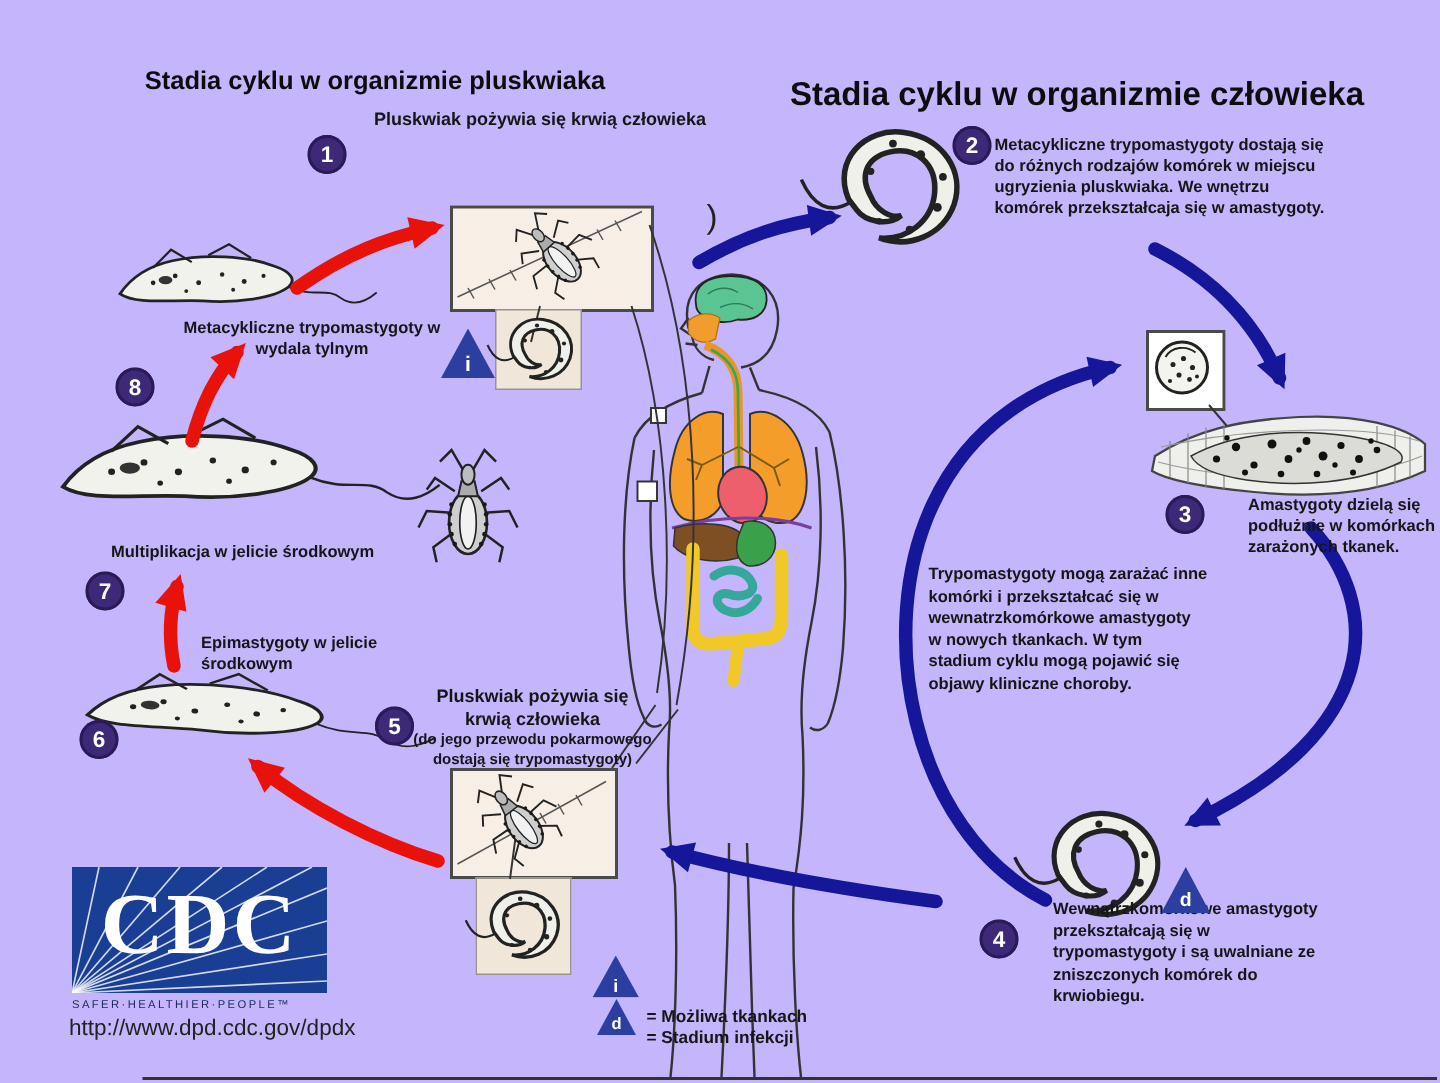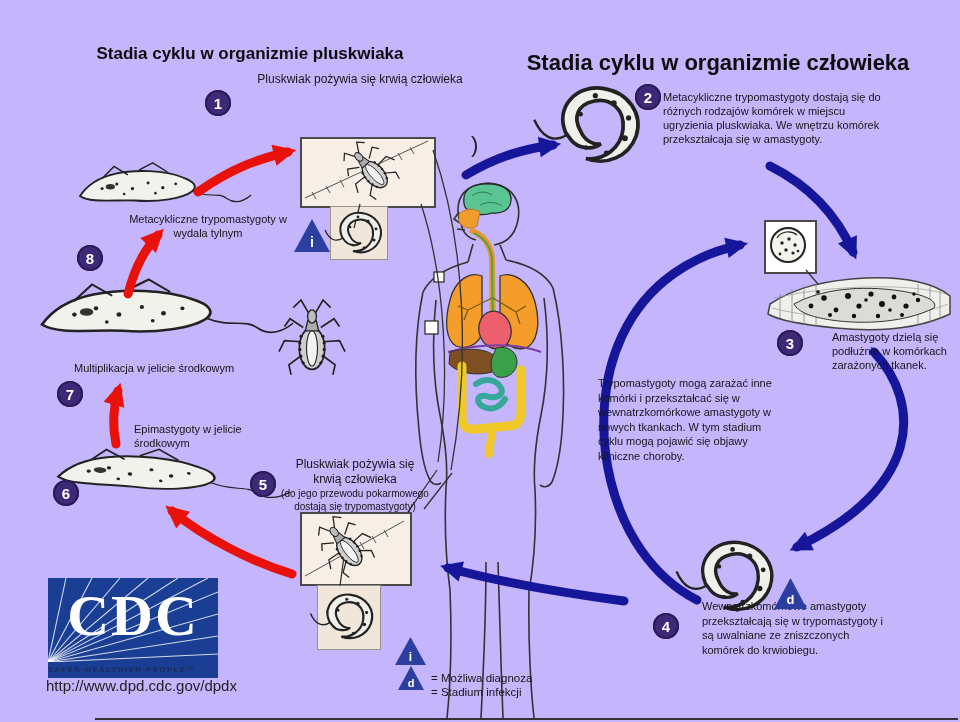--- a/index.html
+++ b/index.html
@@ -1,36 +1,36 @@
 <!DOCTYPE html>
 <html><head>
 <meta charset="utf-8">
 <style>
   html,body{margin:0;padding:0;background:#fff;}
   .canvas{position:relative;width:960px;height:722px;background:#c4b5fd;overflow:hidden;
           font-family:"Liberation Sans", sans-serif;color:#111;}
   .abs{position:absolute;}
   .ctr{transform:translateX(-50%);text-align:center;}
   .title{font-size:17px;font-weight:bold;white-space:nowrap;color:#0d0d0d;}
-  .steptext{font-size:11px;line-height:14px;font-weight:normal;color:#161616;}
+  .steptext{font-size:11px;line-height:14px;font-weight:bold;color:#161616;}
   .num{width:26px;height:26px;border-radius:50%;background:#3e2878;color:#fff;
        font-size:15px;font-weight:bold;display:flex;align-items:center;justify-content:center;
        box-shadow:inset 0 0 0 2px #2a1a55;z-index:6;}
   .tri{background:#2c3ea0;clip-path:polygon(50% 0,100% 100%,0 100%);color:#fff;
        font-weight:bold;display:flex;align-items:flex-end;justify-content:center;z-index:6;}
   .box{background:#f7efe6;border:2px solid #4a4a4a;z-index:1;}
   .minibox{background:#f0e7da;border:1px solid #9a9388;z-index:1;}
   .cellbox{background:#ffffff;border:2px solid #4a4a4a;z-index:1;}
   .gfx{position:absolute;left:0;top:0;z-index:2;pointer-events:none;}
   .txtlayer{z-index:5;}
   .cdcbox{background:#1a3e94;z-index:3;}
   .cdcword{position:absolute;width:100%;text-align:center;top:4px;
            font-family:"Liberation Serif", serif;font-weight:bold;font-size:58px;color:#fff;
            letter-spacing:2px;z-index:2;}
-  .tagline{font-size:7.5px;font-weight:bold;letter-spacing:1.6px;color:#1a2a55;white-space:nowrap;}
+  .tagline{font-size:7.5px;font-weight:normal;letter-spacing:1.6px;color:#1a2a55;white-space:nowrap;}
   .url{font-size:15px;color:#222;}
   .paren{font-size:22px;color:#222;}
 </style>
 </head>
 <body>
 
 <div class="canvas">
 
   <div class="abs box" style="left:300px;top:137px;width:132px;height:67px;"></div>
   <div class="abs minibox" style="left:330px;top:206px;width:56px;height:52px;"></div>
@@ -222,21 +222,21 @@
   <div class="abs num" style="left:53px;top:480px;">6</div>
   <div class="abs num" style="left:57px;top:381px;">7</div>
   <div class="abs num" style="left:77px;top:245px;">8</div>
 
   <div class="abs txtlayer ctr steptext" style="left:360px;top:72px;width:260px;font-size:12px;">Pluskwiak pożywia się krwią człowieka</div>
 
   <div class="abs txtlayer steptext" style="left:663px;top:90px;width:226px;">Metacykliczne trypomastygoty dostają się do różnych rodzajów komórek w miejscu ugryzienia pluskwiaka. We wnętrzu komórek przekształcaja się w amastygoty.</div>
 
   <div class="abs txtlayer steptext" style="left:832px;top:330px;width:140px;">Amastygoty dzielą się podłużnie w komórkach zarażonych tkanek.</div>
 
-  <div class="abs txtlayer steptext" style="left:598px;top:376px;width:186px;line-height:14.5px;">Trypomastygoty mogą zarażać inne komórki i przekształcać się w wewnatrzkomórkowe amastygoty w nowych tkankach. W tym stadium cyklu mogą pojawić się objawy kliniczne choroby.</div>
+  <div class="abs txtlayer steptext" style="left:619px;top:376px;width:186px;line-height:14.5px;">Trypomastygoty mogą zarażać inne komórki i przekształcać się w wewnatrzkomórkowe amastygoty w nowych tkankach. W tym stadium cyklu mogą pojawić się objawy kliniczne choroby.</div>
 
   <div class="abs txtlayer steptext" style="left:702px;top:599px;width:186px;line-height:14.5px;">Wewnątrzkomórkowe amastygoty przekształcają się w trypomastygoty i są uwalniane ze zniszczonych komórek do krwiobiegu.</div>
 
   <div class="abs txtlayer ctr steptext" style="left:355px;top:457px;width:150px;font-size:12px;line-height:15px;">Pluskwiak pożywia się krwią człowieka</div>
   <div class="abs txtlayer ctr steptext" style="left:355px;top:488px;width:180px;font-size:10px;line-height:12.5px;">(do jego przewodu pokarmowego dostają się trypomastygoty)</div>
 
   <div class="abs txtlayer ctr steptext" style="left:208px;top:212px;width:190px;">Metacykliczne trypomastygoty w wydala tylnym</div>
   <div class="abs txtlayer steptext" style="left:74px;top:361px;white-space:nowrap;">Multiplikacja w jelicie środkowym</div>
   <div class="abs txtlayer steptext" style="left:134px;top:422px;width:130px;">Epimastygoty w jelicie środkowym</div>
 
@@ -250,23 +250,23 @@
   </div>
 
   <div class="abs tri" style="left:395px;top:637px;width:31px;height:27px;font-size:12px;padding-bottom:1px;">
     <span>i</span>
   </div>
   <div class="abs txtlayer steptext" style="left:431px;top:645px;font-size:11.5px;white-space:nowrap;margin-top:40px;">= Stadium infekcji</div>
 
   <div class="abs tri" style="left:398px;top:666px;width:26px;height:23px;font-size:11px;padding-bottom:1px;">
     <span>d</span>
   </div>
-  <div class="abs txtlayer steptext" style="left:431px;top:671px;font-size:11.5px;white-space:nowrap;">= Możliwa diagnoza</div>
-
-  <div class="abs cdcbox" style="left:48px;top:578px;width:170px;height:100px;">
+  <div class="abs txtlayer steptext" style="left:431px;top:671px;font-size:11.5px;white-space:nowrap;">= Możliwa tkankach</div>
+
+  <div class="abs cdcbox" style="left:48px;top:578px;width:170px;height:84px;">
     <svg width="170" height="84" style="position:absolute;left:0;top:0;">
       <g stroke="rgba(255,255,255,0.8)" stroke-width="1.1">
         <line x1="0" y1="84" x2="18" y2="0"></line>
           <line x1="0" y1="84" x2="44" y2="0"></line>
         <line x1="0" y1="84" x2="72" y2="0"></line>
           <line x1="0" y1="84" x2="100" y2="0"></line>
         <line x1="0" y1="84" x2="130" y2="0"></line>
           <line x1="0" y1="84" x2="160" y2="0"></line>
         <line x1="0" y1="84" x2="170" y2="14"></line>
           <line x1="0" y1="84" x2="170" y2="36"></line>

